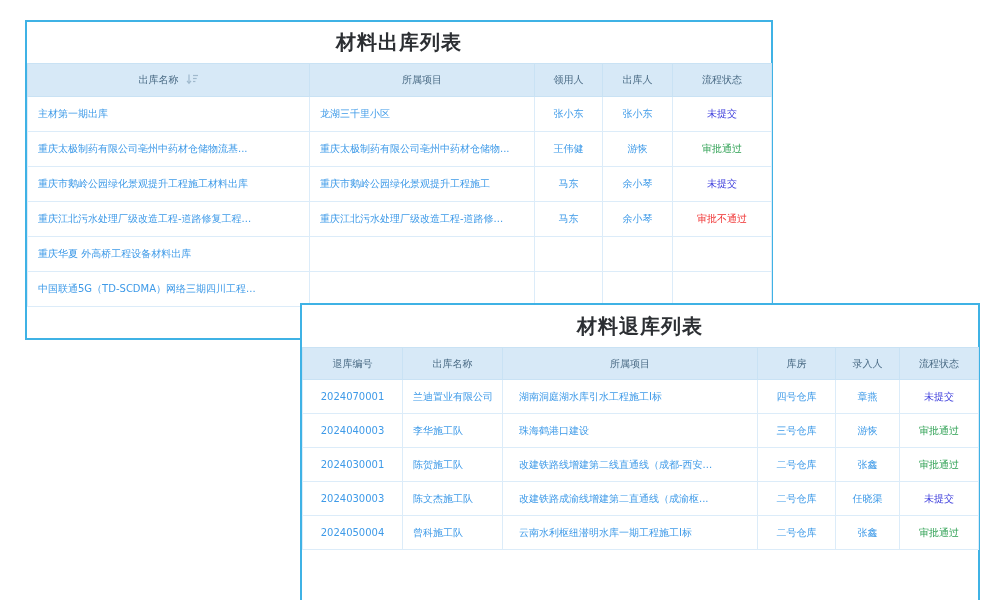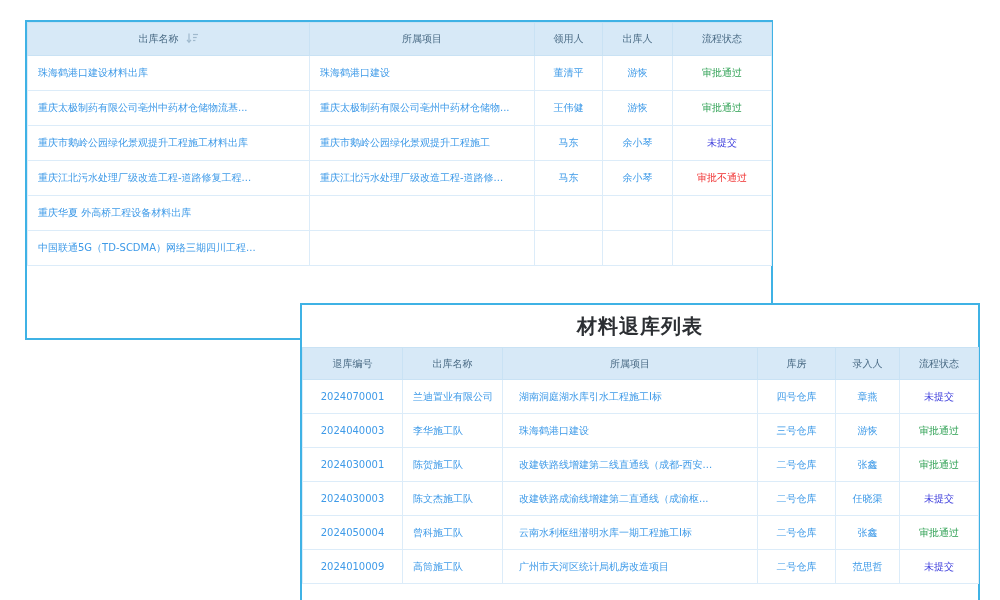--- a/index.html
+++ b/index.html
@@ -38,20 +38,21 @@
   .status-approved{color:#2fa154;}
   .status-rejected{color:#f03030;}
   .sort-icon{display:inline-block;vertical-align:-2px;margin-left:4px;}
   
   table{margin:0;}
 </style>
 </head>
 <body>
 
 <div class="panel" id="outbound-panel">
+  <div class="panel-title">材料出库列表</div>
   <table>
     <colgroup>
       <col style="width:282px">
         <col style="width:225px">
         <col style="width:68px">
         <col style="width:70px">
         <col style="width:99px">
     </colgroup>
     <thead>
       <tr>
@@ -70,25 +71,25 @@
           </span>
         </th>
         <th>所属项目</th>
         <th>领用人</th>
         <th>出库人</th>
         <th>流程状态</th>
       </tr>
     </thead>
     <tbody>
       <tr>
-        <td class="al">珠海鹤港口建设材料出库</td>
-        <td class="al">珠海鹤港口建设</td>
-        <td class="ac">董清平</td>
-        <td class="ac">游恢</td>
-        <td class="ac"><span class="status-approved">审批通过</span></td>
+        <td class="al">主材第一期出库</td>
+        <td class="al">龙湖三千里小区</td>
+        <td class="ac">张小东</td>
+        <td class="ac">张小东</td>
+        <td class="ac"><span class="status-pending">未提交</span></td>
       </tr>
       <tr>
         <td class="al">重庆太极制药有限公司亳州中药材仓储物流基...</td>
         <td class="al">重庆太极制药有限公司亳州中药材仓储物...</td>
         <td class="ac">王伟健</td>
         <td class="ac">游恢</td>
         <td class="ac"><span class="status-approved">审批通过</span></td>
       </tr>
       <tr>
         <td class="al">重庆市鹅岭公园绿化景观提升工程施工材料出库</td>
@@ -177,23 +178,15 @@
         <td class="ac"><span class="status-pending">未提交</span></td>
       </tr>
       <tr>
         <td class="ac">2024050004</td>
         <td class="al">曾科施工队</td>
         <td class="al pad-lg">云南水利枢纽潜明水库一期工程施工I标</td>
         <td class="ac">二号仓库</td>
         <td class="ac">张鑫</td>
         <td class="ac"><span class="status-approved">审批通过</span></td>
       </tr>
-      <tr>
-        <td class="ac">2024010009</td>
-        <td class="al">高筒施工队</td>
-        <td class="al pad-lg">广州市天河区统计局机房改造项目</td>
-        <td class="ac">二号仓库</td>
-        <td class="ac">范思哲</td>
-        <td class="ac"><span class="status-pending">未提交</span></td>
-      </tr>
     </tbody>
   </table>
 </div>
 
 </body></html>

